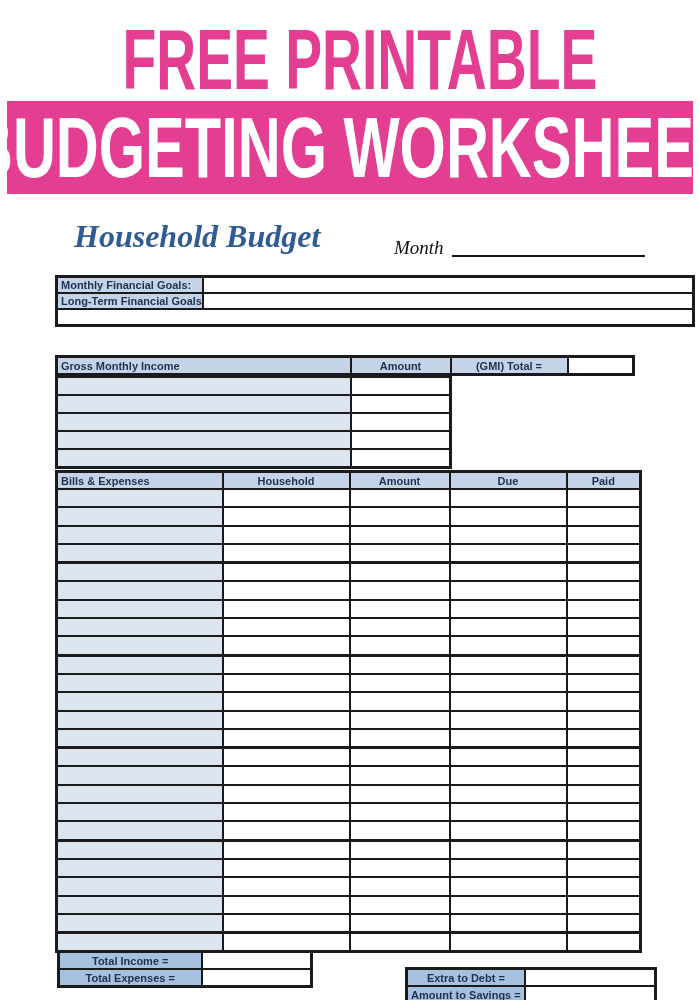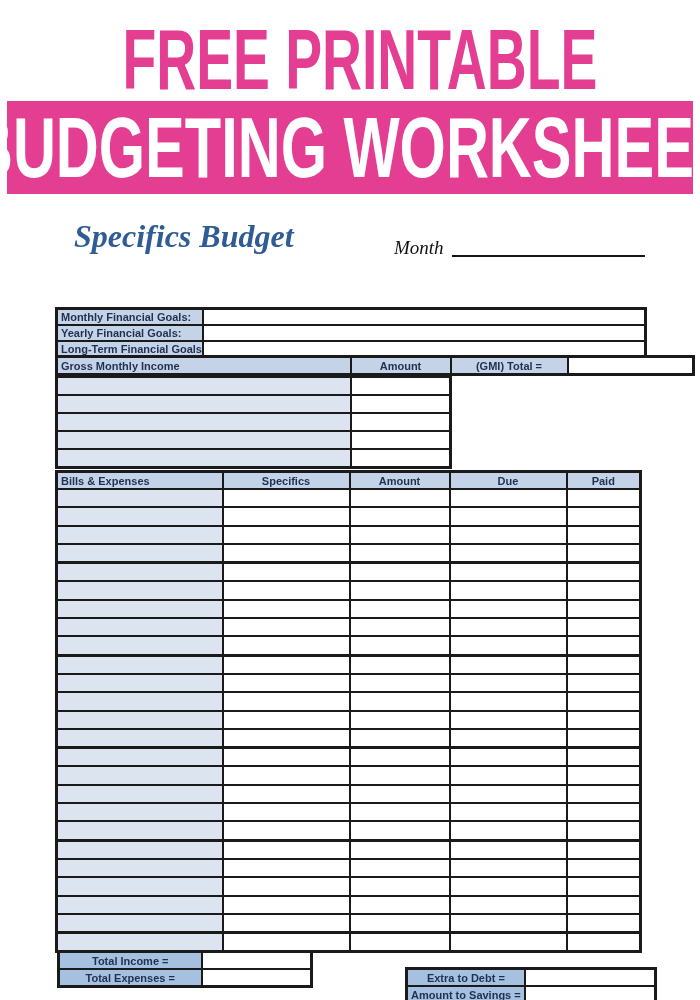--- a/index.html
+++ b/index.html
@@ -33,27 +33,27 @@
   }
   .month-line{position:absolute;left:452px;top:255px;width:193px;height:2px;background:#151515;}
 
   
   table{border-collapse:collapse;table-layout:fixed;}
   td,th{border:2px solid var(--border);padding:0 3px;font-size:11px;color:var(--navy);
         overflow:hidden;white-space:nowrap;vertical-align:middle;}
   th{font-weight:bold;}
 
   
-  .goals{position:absolute;left:55px;top:275px;width:592px;border:3px solid var(--border);margin-top:32px;}
+  .goals{position:absolute;left:55px;top:275px;width:640px;border:3px solid var(--border);}
   .goals td{height:14px;}
   .goals td.lab{background:var(--headercell);font-weight:bold;}
   .goals td.val{background:#fff;}
 
   
-  .income-head{position:absolute;left:55px;top:355px;width:640px;border:3px solid var(--border);}
+  .income-head{position:absolute;left:55px;top:355px;width:580px;border:3px solid var(--border);}
   .income-head th{height:15px;background:var(--headercell);text-align:center;}
   .income-head th.lab{text-align:left;}
   .income-head th.blank{background:#fff;}
   .income-body{position:absolute;left:55px;top:376px;width:397px;
                border:3px solid var(--border);border-top:0;}
   .income-body td{height:16px;}
   .income-body td.lab{background:var(--rowcell);}
   .income-body td.val{background:#fff;}
 
   
@@ -82,36 +82,32 @@
 <body>
 
 <div class="page">
 
   <div class="eyebrow">FREE PRINTABLE</div>
 
   <div class="banner">
     <div class="banner-text">BUDGETING WORKSHEET</div>
   </div>
 
-  <div class="hh-title">Specifics Budget</div>
+  <div class="hh-title">Household Budget</div>
   <div class="month">Month</div>
   <div class="month-line"></div>
 
   <table class="goals">
     <colgroup>
         <col style="width:146px">
         <col>
       </colgroup>
     <tbody>
         <tr>
       <td class="lab">Monthly Financial Goals:</td>
-      <td class="val"></td>
-    </tr>
-    <tr>
-      <td class="lab">Yearly Financial Goals:</td>
       <td class="val"></td>
     </tr>
     <tr>
       <td class="lab">Long-Term Financial Goals:</td>
       <td class="val"></td>
     </tr>
     <tr>
       <td class="val" colspan="2"></td>
     </tr>
   </tbody>
@@ -168,21 +164,21 @@
     <colgroup>
       <col style="width:166px">
         <col style="width:127px">
         <col style="width:100px">
       <col style="width:117px">
         <col>
     </colgroup>
     <thead>
       <tr>
         <th class="lab">Bills &amp; Expenses</th>
-        <th>Specifics</th>
+        <th>Household</th>
         <th>Amount</th>
         <th>Due</th>
         <th>Paid</th>
       </tr>
     </thead>
     <tbody id="bills-body">
         <tr>
           <td class=""></td>
           <td class=""></td>
           <td class=""></td>

